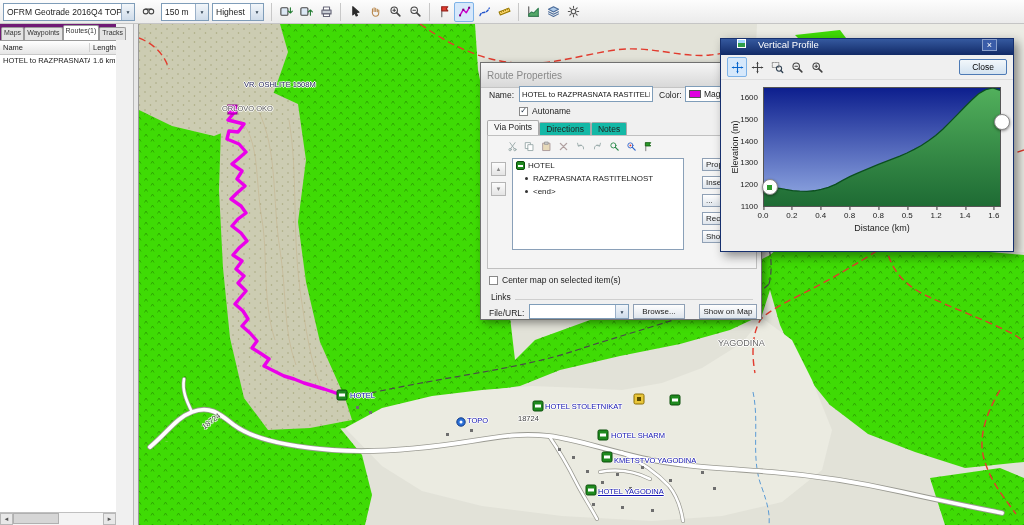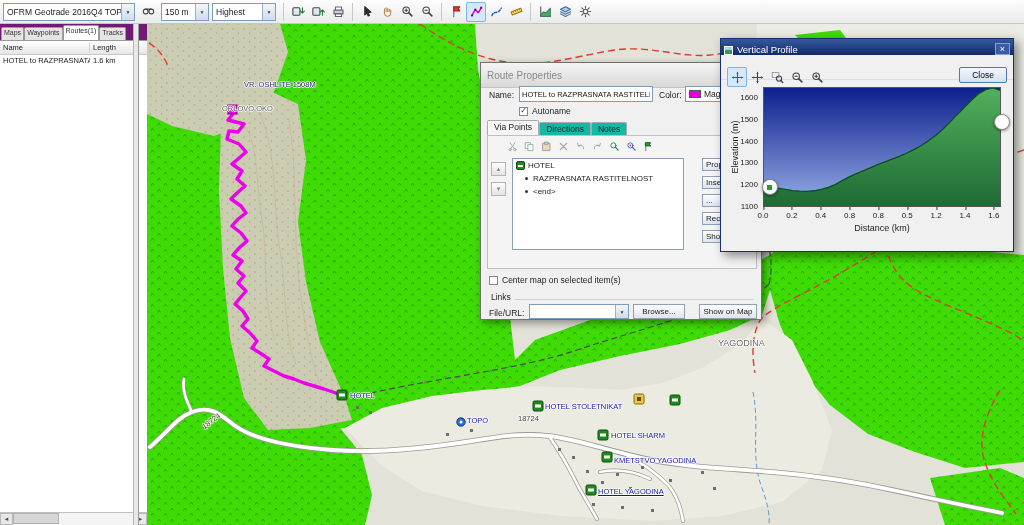--- a/index.html
+++ b/index.html
@@ -12,21 +12,21 @@
 .combo-text{flex:1;white-space:nowrap;overflow:hidden}
 .combo-arrow{width:13px;align-self:stretch;flex:0 0 13px;background:linear-gradient(#f2f6fa,#cfdcea);border-left:1px solid #9ab0c8;color:#345;font-size:5px;display:flex;align-items:center;justify-content:center}
 .tb-btn{display:inline-flex;width:20px;height:20px;align-items:center;justify-content:center;border:1px solid transparent;border-radius:2px;vertical-align:middle}
 .tb-btn svg{width:13px;height:13px}
 .tb-btn.active{border-color:#7eb3e8;background:#d6e8fb}
 .tb-btn.sm{width:16px;height:16px}
 .tb-btn.sm svg{width:11px;height:11px}
 .tb-sep{display:inline-block;width:1px;height:18px;background:#c8c8c8;margin:0 4px;vertical-align:middle}
 
 
-.sidebar{position:absolute;left:0;top:24px;width:147px;bottom:0;background:#701a75;z-index:4}
+.sidebar{position:absolute;left:0;top:24px;width:116px;bottom:0;background:#701a75;z-index:4}
 .splitter{position:absolute;left:133px;top:24px;width:6px;bottom:0;background:#e8e8e8;border-left:1px solid #b8b8b8;border-right:1px solid #9a9a9a;z-index:4}
 .side-tabs{display:flex;align-items:flex-end;height:16px;padding-left:1px}
 .side-tab{border:1px solid #9a9a9a;border-bottom:none;border-radius:2px 2px 0 0;padding:1px 2px;background:#e4e4e4;height:13px;font-size:7px;white-space:nowrap;color:#333}
 .side-tab.active{background:#fff;height:15px}
 .side-table{position:absolute;top:16px;left:0;right:0;bottom:13px;background:#fff;border-top:1px solid #9a9a9a;overflow:hidden}
 .side-thead{display:flex;height:14px;background:linear-gradient(#ffffff,#e6e6e6);border-bottom:1px solid #c8c8c8;font-size:7.5px;align-items:center}
 .side-thead .col-name{border-right:1px solid #d0d0d0}
 .col-name{width:90px;padding:0 3px;white-space:nowrap;overflow:hidden}
 .col-len{flex:1;padding:0 3px;white-space:nowrap;overflow:hidden}
 .side-row{display:flex;height:12px;line-height:12px;font-size:7.5px;background:#fff}
@@ -63,24 +63,24 @@
 .rp-item.sub{padding-left:12px}
 .wp-ico{width:9px;height:9px;background:#1f8a1f;border:1px solid #0b4d0b;border-radius:2px;position:relative;flex:0 0 9px}
 .wp-ico::after{content:"";position:absolute;left:1px;top:2.5px;width:5px;height:2.5px;background:#fff}
 .dot{width:3px;height:3px;border-radius:50%;background:#333;flex:0 0 3px;margin-right:2px}
 #rp-sidebtns{position:absolute;left:214px;top:22px;width:54px}
 .btn.side{display:block;width:52px;height:13px;margin-bottom:5px;overflow:hidden;white-space:nowrap;text-align:left;padding:0 3px}
 #rp-links-line{position:absolute;left:34px;top:236px;right:8px;border-top:1px solid #cfcfcf}
 
 
 .winp{position:absolute;left:720px;top:38px;width:294px;height:214px;background:#f0f0f0;border:1px solid #16306e;box-shadow:4px 4px 10px rgba(0,0,0,.45);z-index:6}
-.winp-title{height:16px;background:linear-gradient(#35599f,#122a66);color:#fff;font-size:9.5px;display:flex;align-items:flex-end;gap:4px;padding:0 3px}
+.winp-title{height:16px;background:linear-gradient(#35599f,#122a66);color:#fff;font-size:9.5px;display:flex;align-items:flex-start;gap:12px;padding:0 16px}
 .winp-ico{width:9px;height:9px;background:linear-gradient(#9fd4ff 40%,#2f9e4a 40%);border:1px solid #fff;flex:0 0 9px}
 .winp-x{margin-left:auto;width:15px;height:12px;background:#3a5ca8;border:1px solid #8aa0cc;color:#fff;font-size:9px;line-height:10px;text-align:center}
-.winp-toolbar{height:22px;display:flex;gap:2px;padding:12px 6px;border-bottom:1px solid #ddd}
+.winp-toolbar{height:22px;display:flex;align-items:center;gap:2px;padding:12px 6px;border-bottom:1px solid #ddd}
 .close-btn{margin-left:auto;width:48px;height:16px;border:1px solid #4d7ab5;border-radius:2px;background:linear-gradient(#f2f7fb,#d3e2f0);font-size:8.5px;font-family:inherit}
 .winp-chart{position:absolute;left:0;top:38px;right:0;bottom:0}
 .vp-ylabel{position:absolute;left:14px;top:70px;transform:translate(-50%,-50%) rotate(-90deg);font-size:9px;white-space:nowrap}
 .vp-plot{position:absolute;left:42px;top:10px;width:238px;height:120px;border:1px solid #555;overflow:visible;background:#8ca4e0}
 .vp-plot svg{position:absolute;inset:0;width:100%;height:100%;display:block}
 #vp-yticks{position:absolute;left:0;top:10px;width:40px;height:120px;font-size:8px}
 .vp-ytick{position:absolute;right:3px;transform:translateY(-50%);white-space:nowrap}
 #vp-xticks{position:absolute;left:42px;top:133px;width:238px;height:10px;font-size:8px}
 .vp-xtick{position:absolute;top:1px;transform:translateX(-50%)}
 .vp-xtick::before{content:"";position:absolute;left:50%;top:-4px;width:1px;height:3px;background:#333}
@@ -100,21 +100,21 @@
         <svg viewBox="0 0 12 12" fill="none" stroke="#444" stroke-width="1" stroke-linecap="round" stroke-linejoin="round">
           <circle cx="3.4" cy="6" r="2.2"></circle>
           <circle cx="8.6" cy="6" r="2.2"></circle>
           <path d="M3.4 3.8h5.2"></path>
         </svg>
       </span></span>
   <div class="combo" style="width:48px">
     <span class="combo-text">150 m</span>
       <span class="combo-arrow">▼</span>
   </div>
-  <div class="combo" style="width:64px">
+  <div class="combo" style="width:52px">
     <span class="combo-text">Highest</span>
       <span class="combo-arrow">▼</span>
   </div>
   <span id="tb-slot2"><span class="tb-sep"></span><span class="tb-btn">
         <svg viewBox="0 0 12 12" fill="none" stroke="#444" stroke-width="1" stroke-linecap="round" stroke-linejoin="round">
           <rect x="0.8" y="2.5" width="6.5" height="7" rx="1" fill="#dce8f4"></rect>
           <path d="M9.6 2.6v4.6M7.8 5.6l1.8 1.8 1.8-1.8" stroke="#1f7a2f"></path>
         </svg>
       </span><span class="tb-btn">
         <svg viewBox="0 0 12 12" fill="none" stroke="#444" stroke-width="1" stroke-linecap="round" stroke-linejoin="round">

